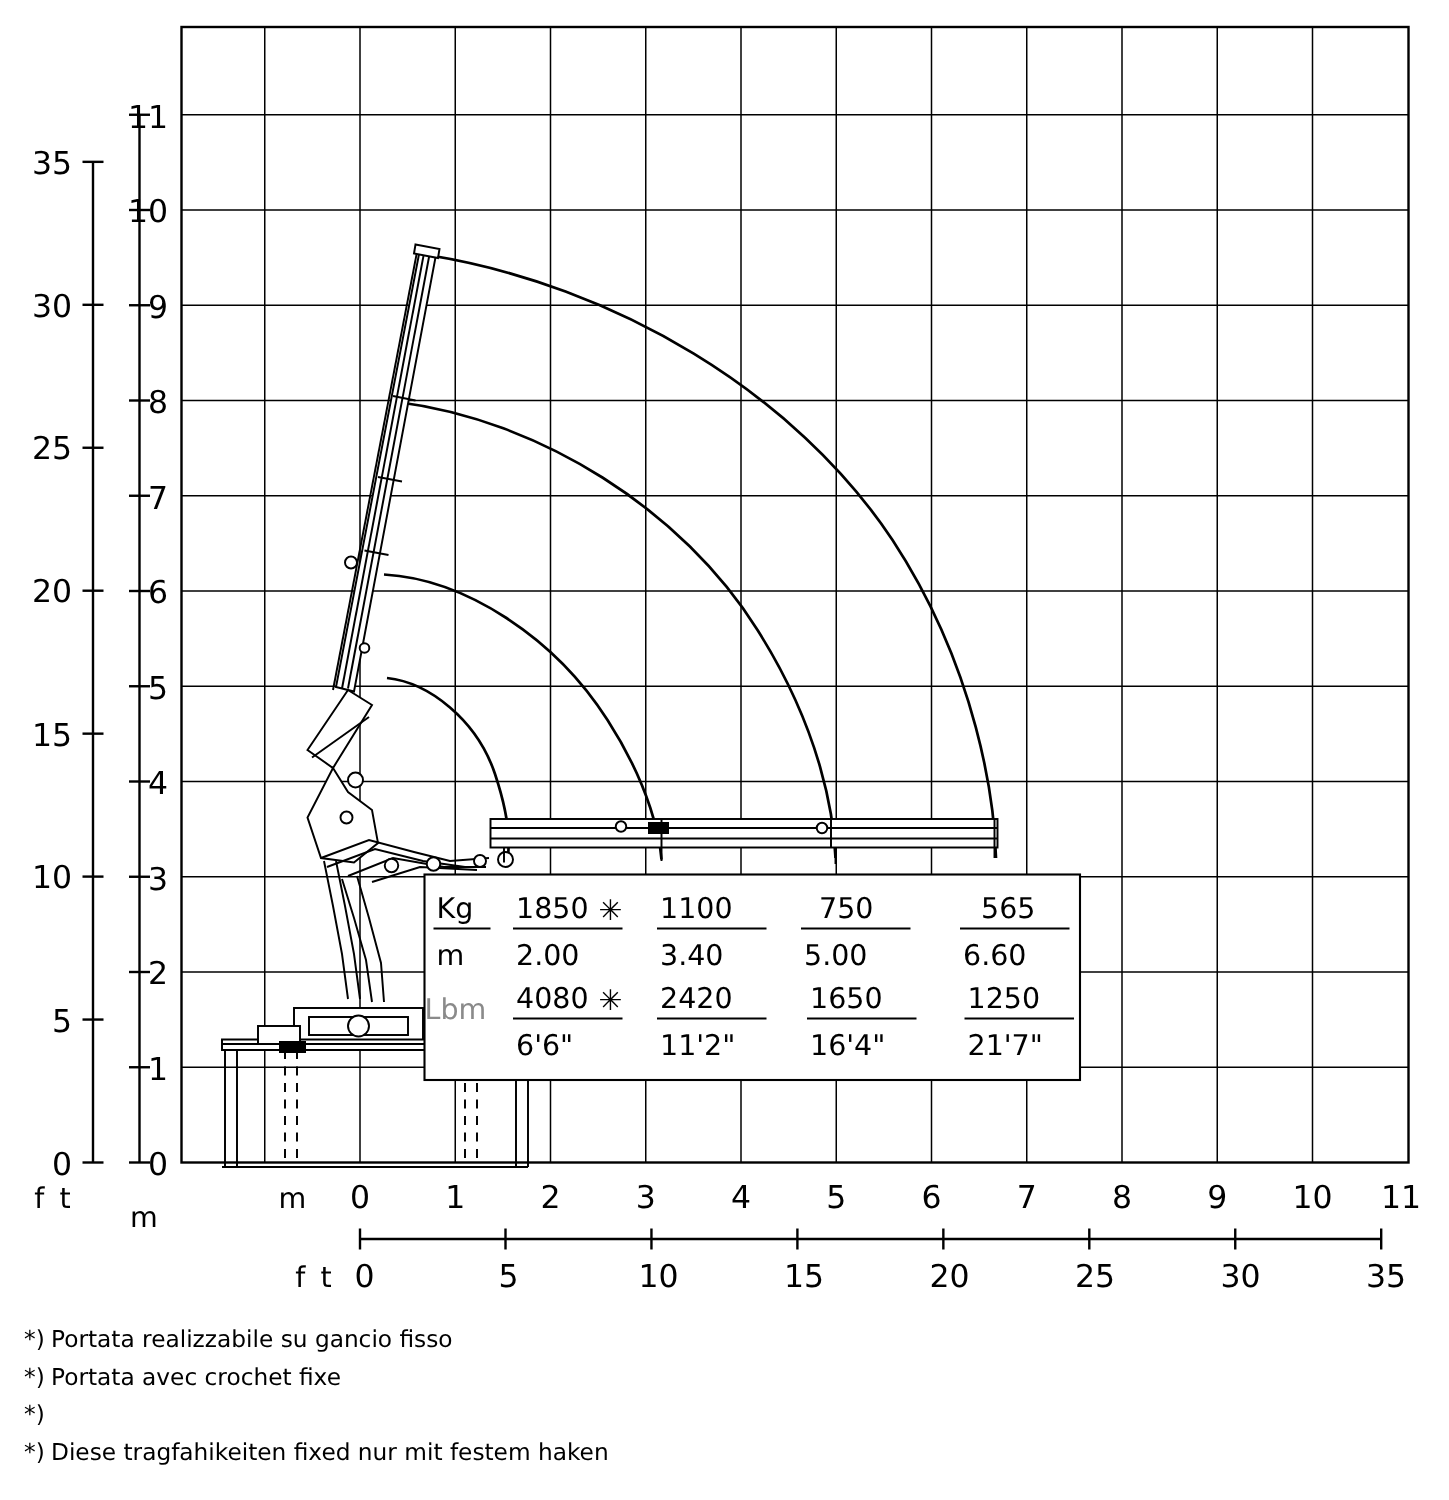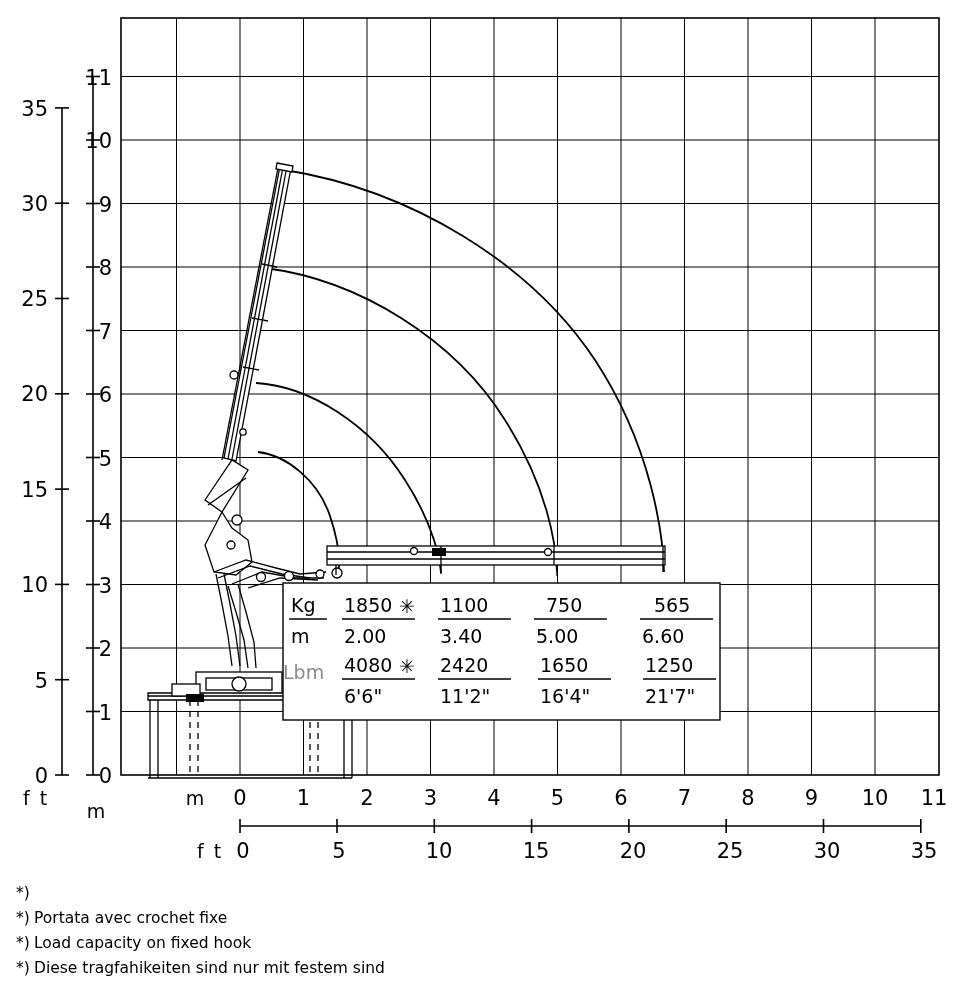--- a/index.html
+++ b/index.html
@@ -324,28 +324,28 @@
       <text class="table-text" x="642" y="643">6.60</text>
       <text class="table-text" x="645" y="672">1250</text>
       <line x1="643" y1="679" x2="716" y2="679" stroke="#000000" stroke-width="1.4"></line>
       <text class="table-text" x="645" y="703">21'7"</text>
     </g>
   </svg>
 
   <div class="notes">
     <div class="note-row">
       <span class="note-star">*)</span>
+      <span>Portata realizzabile su gancio fisso</span>
     </div>
     <div class="note-row">
       <span class="note-star">*)</span>
       <span>Portata avec crochet fixe</span>
     </div>
     <div class="note-row">
       <span class="note-star">*)</span>
-      <span>Load capacity on fixed hook</span>
     </div>
     <div class="note-row">
       <span class="note-star">*)</span>
-      <span>Diese tragfahikeiten sind nur mit festem sind</span>
+      <span>Diese tragfahikeiten fixed nur mit festem haken</span>
     </div>
   </div>
 
 </div>
 
 </body></html>

